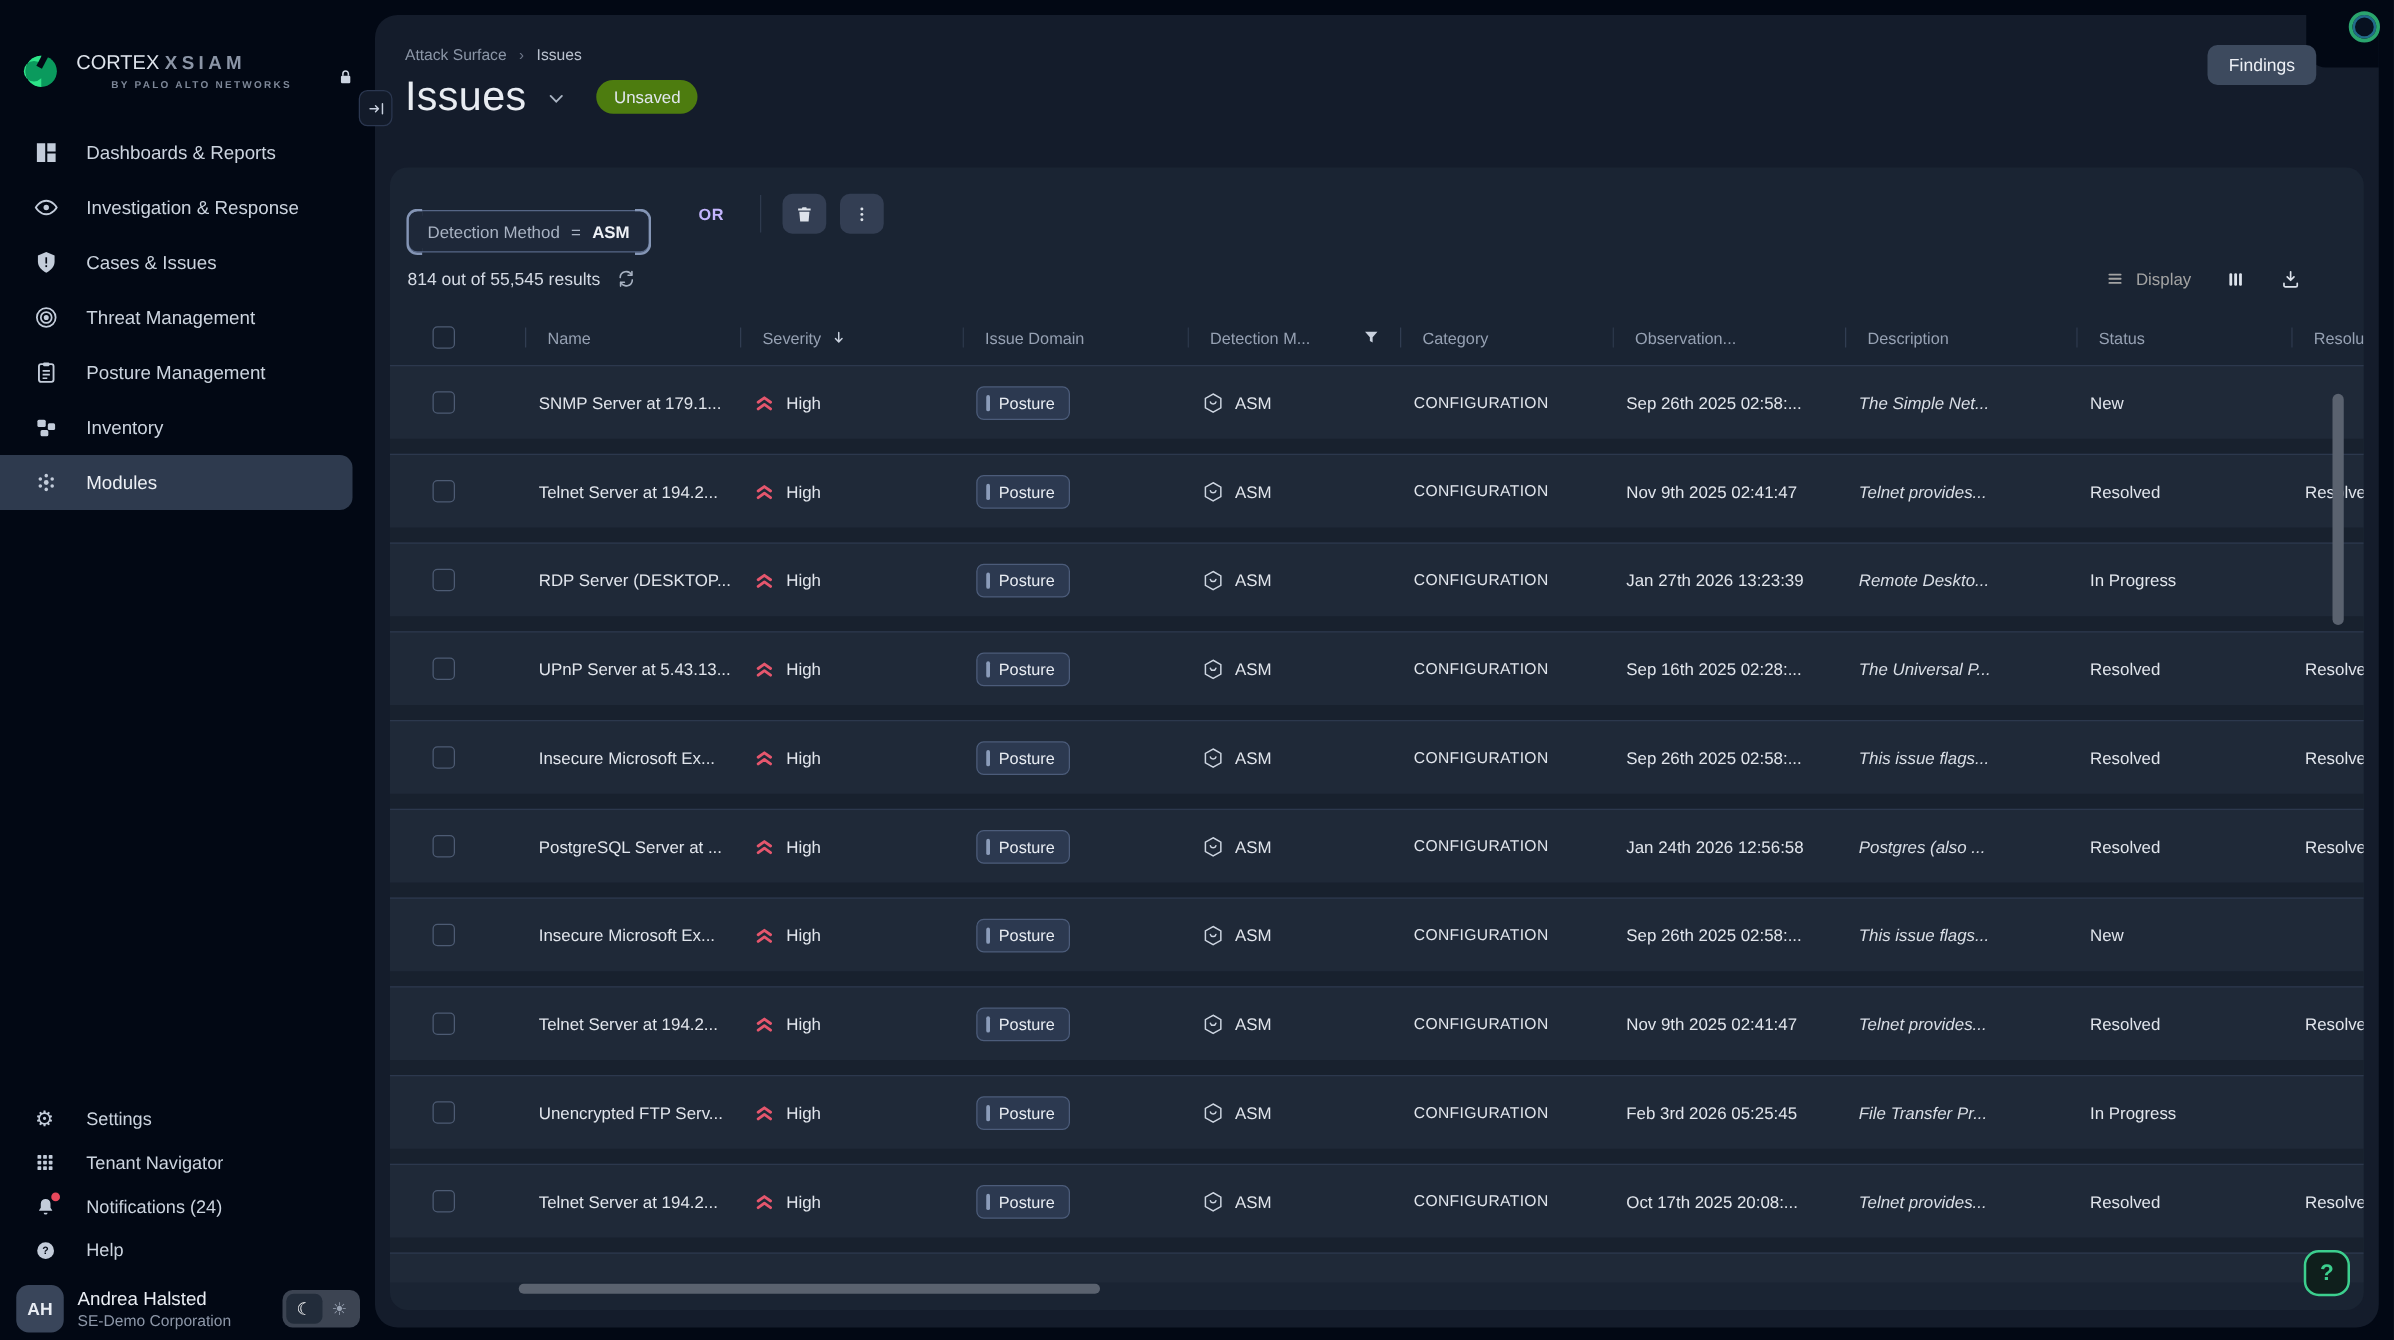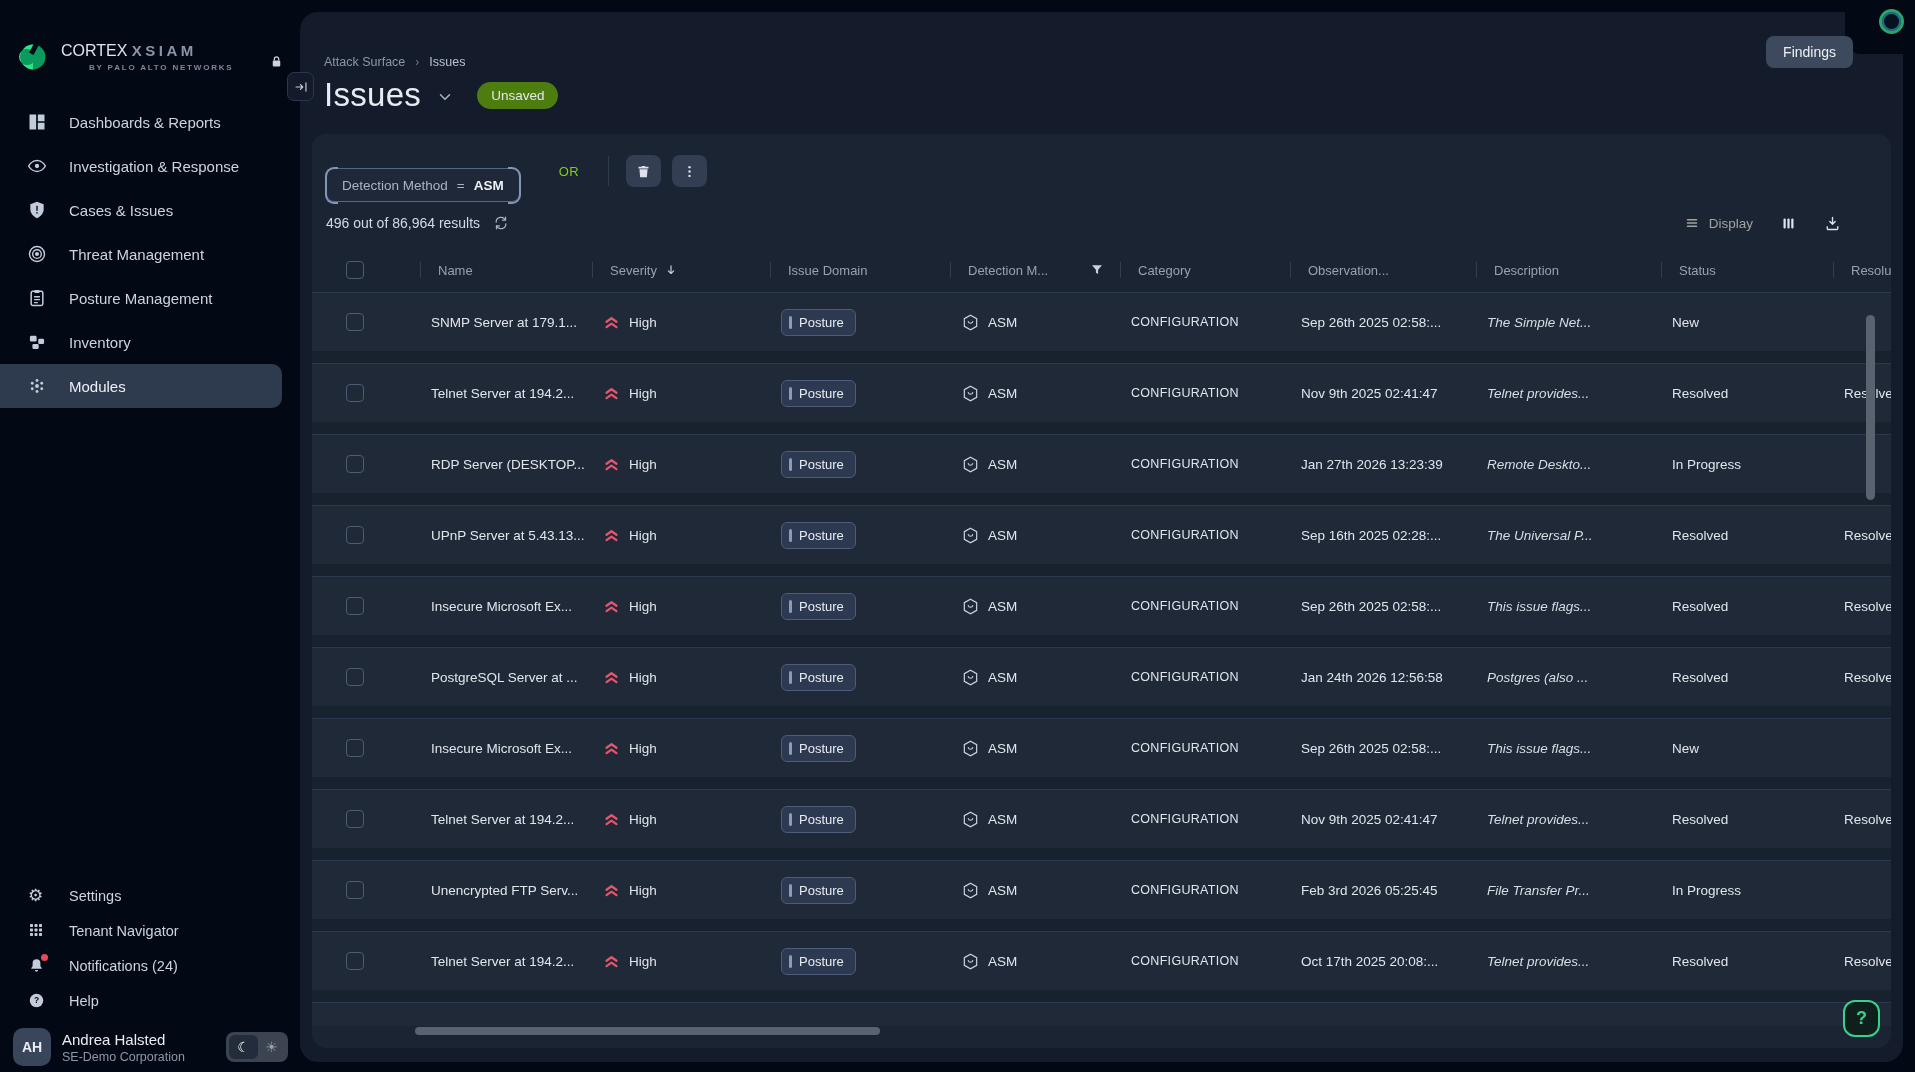--- a/index.html
+++ b/index.html
@@ -31,21 +31,21 @@
     display:flex; align-items:center; justify-content:center; flex:none; cursor:pointer; }
   .user-name { font-size:15px; color:#e9edf3; }
   .user-org { font-size:12.5px; color:#8d97a8; margin-top:2px; }
   .theme-toggle { margin-left:auto; width:62px; height:30px; background:#3c4452; border-radius:8px; display:flex; padding:3px; cursor:pointer; }
   .tt-moon { width:29px; background:#222c3a; border-radius:6px; display:flex; align-items:center; justify-content:center; color:#fff; font-size:14px; }
   .tt-sun { flex:1; display:flex; align-items:center; justify-content:center; color:#98a2b2; font-size:14px; }
 
   
   .panel { position:absolute; left:300px; top:12px; right:12px; bottom:10px; background:#141c2b; border-radius:18px; }
   .panel::before { content:""; position:absolute; top:0; right:0; width:58px; height:42px; background:#020814; border-radius:0 18px 0 16px; }
-  .panel-header { position:relative; padding:43px 50px 0 24px; }
+  .panel-header { position:relative; padding:25px 50px 0 24px; }
   .breadcrumb { display:flex; align-items:center; gap:10px; font-size:12.5px; color:#8b96a7; }
   .crumb-sep { color:#6c7避687; font-size:12px; color:#6d7788; }
   .crumb-current { color:#b9c1ce; }
   .title-row { display:flex; align-items:center; gap:15px; margin-top:7px; }
   .page-title { font-size:33px; font-weight:400; color:#e8ecf2; letter-spacing:.3px; }
   .title-chev { color:#a9b3c2; cursor:pointer; margin-top:4px; }
   .badge-unsaved { background:#4d7c0f; border-radius:15px; padding:6px 14px; font-size:13.5px; color:#e2e7ef; margin-left:8px; }
   .collapse-btn { position:absolute; left:-13px; top:60px; width:27px; height:29px; background:#131b2a; border:1px solid #2b3750;
     border-radius:7px; display:flex; align-items:center; justify-content:center; color:#c8d0de; cursor:pointer; }
   .findings-btn { position:absolute; top:24px; right:50px; background:#3d4a5e; border:none; color:#eef1f6; font-size:14px;
@@ -54,21 +54,21 @@
   
   .card { position:absolute; left:12px; right:12px; top:122px; bottom:14px; background:#1a2433; border-radius:14px; overflow:hidden; }
   .filter-row { display:flex; align-items:center; padding:20px 20px 0 14px; height:54px; }
   .chip { position:relative; display:flex; align-items:center; gap:9px; border:1px solid #566686; border-radius:8px;
     padding:0 15px; height:34px; font-size:13.5px; color:#a9b3c3; background:rgba(90,106,138,.07); cursor:pointer;margin-top:28px; }
   .chip::before { content:""; position:absolute; left:-2.5px; top:-2.5px; bottom:-2.5px; width:11px;
     border:2px solid #8495b5; border-right:none; border-radius:9px 0 0 9px; }
   .chip::after { content:""; position:absolute; right:-2.5px; top:-2.5px; bottom:-2.5px; width:11px;
     border:2px solid #8495b5; border-left:none; border-radius:0 9px 9px 0; }
   .chip-val { color:#eef1f6; font-weight:bold; font-size:13.5px; }
-  .or-label { margin:0 29px 0 39px; font-size:13px; font-weight:normal; color:#84cc16; letter-spacing:.5px; }
+  .or-label { margin:0 29px 0 39px; font-size:13px; font-weight:bold; color:#c4b5fd; letter-spacing:.5px; }
   .vdiv { width:1px; height:30px; background:#2e3a4e; margin-right:17px; }
   .icon-btn { width:35px; height:32px; background:#333e53; border-radius:8px; display:flex; align-items:center;
     justify-content:center; color:#dde2ea; margin-right:11px; cursor:pointer; border:none; }
   .results-row { display:flex; align-items:center; margin-top:24px; padding:0 50px 0 14px; font-size:14px; color:#d4dae4; height:22px; }
   .refresh-ic { margin-left:13px; color:#a8b2c2; cursor:pointer; }
   .toolbar { margin-left:auto; display:flex; align-items:center; gap:27px; color:#a3a3a3; }
   .display-ctl { display:flex; align-items:center; gap:9px; font-size:13.5px; cursor:pointer; }
   .tb-ic { color:#dde3ec; cursor:pointer; }
 
   
@@ -283,21 +283,21 @@
       <button class="icon-btn">
         <svg width="15" height="15" viewBox="0 0 24 24" fill="currentColor">
             <circle cx="12" cy="5" r="1.9"></circle>
             <circle cx="12" cy="12" r="1.9"></circle>
             <circle cx="12" cy="19" r="1.9"></circle>
           </svg>
       </button>
     </div>
 
     <div class="results-row">
-      <span>496 out of 86,964 results</span>
+      <span>814 out of 55,545 results</span>
       <span class="refresh-ic">
         <svg width="16" height="16" viewBox="0 0 24 24" fill="none" stroke="currentColor" stroke-width="1.9" stroke-linecap="round" stroke-linejoin="round">
             <path d="M18.5 7.5A7.3 7.3 0 004.7 10.6"></path>
             <polyline points="18.8,3.2 18.8,7.8 14.2,7.8"></polyline>
             <path d="M5.5 16.5a7.3 7.3 0 0013.8-3.1"></path>
             <polyline points="5.2,20.8 5.2,16.2 9.8,16.2"></polyline>
           </svg>
       </span>
       <div class="toolbar">
         <span class="display-ctl">

